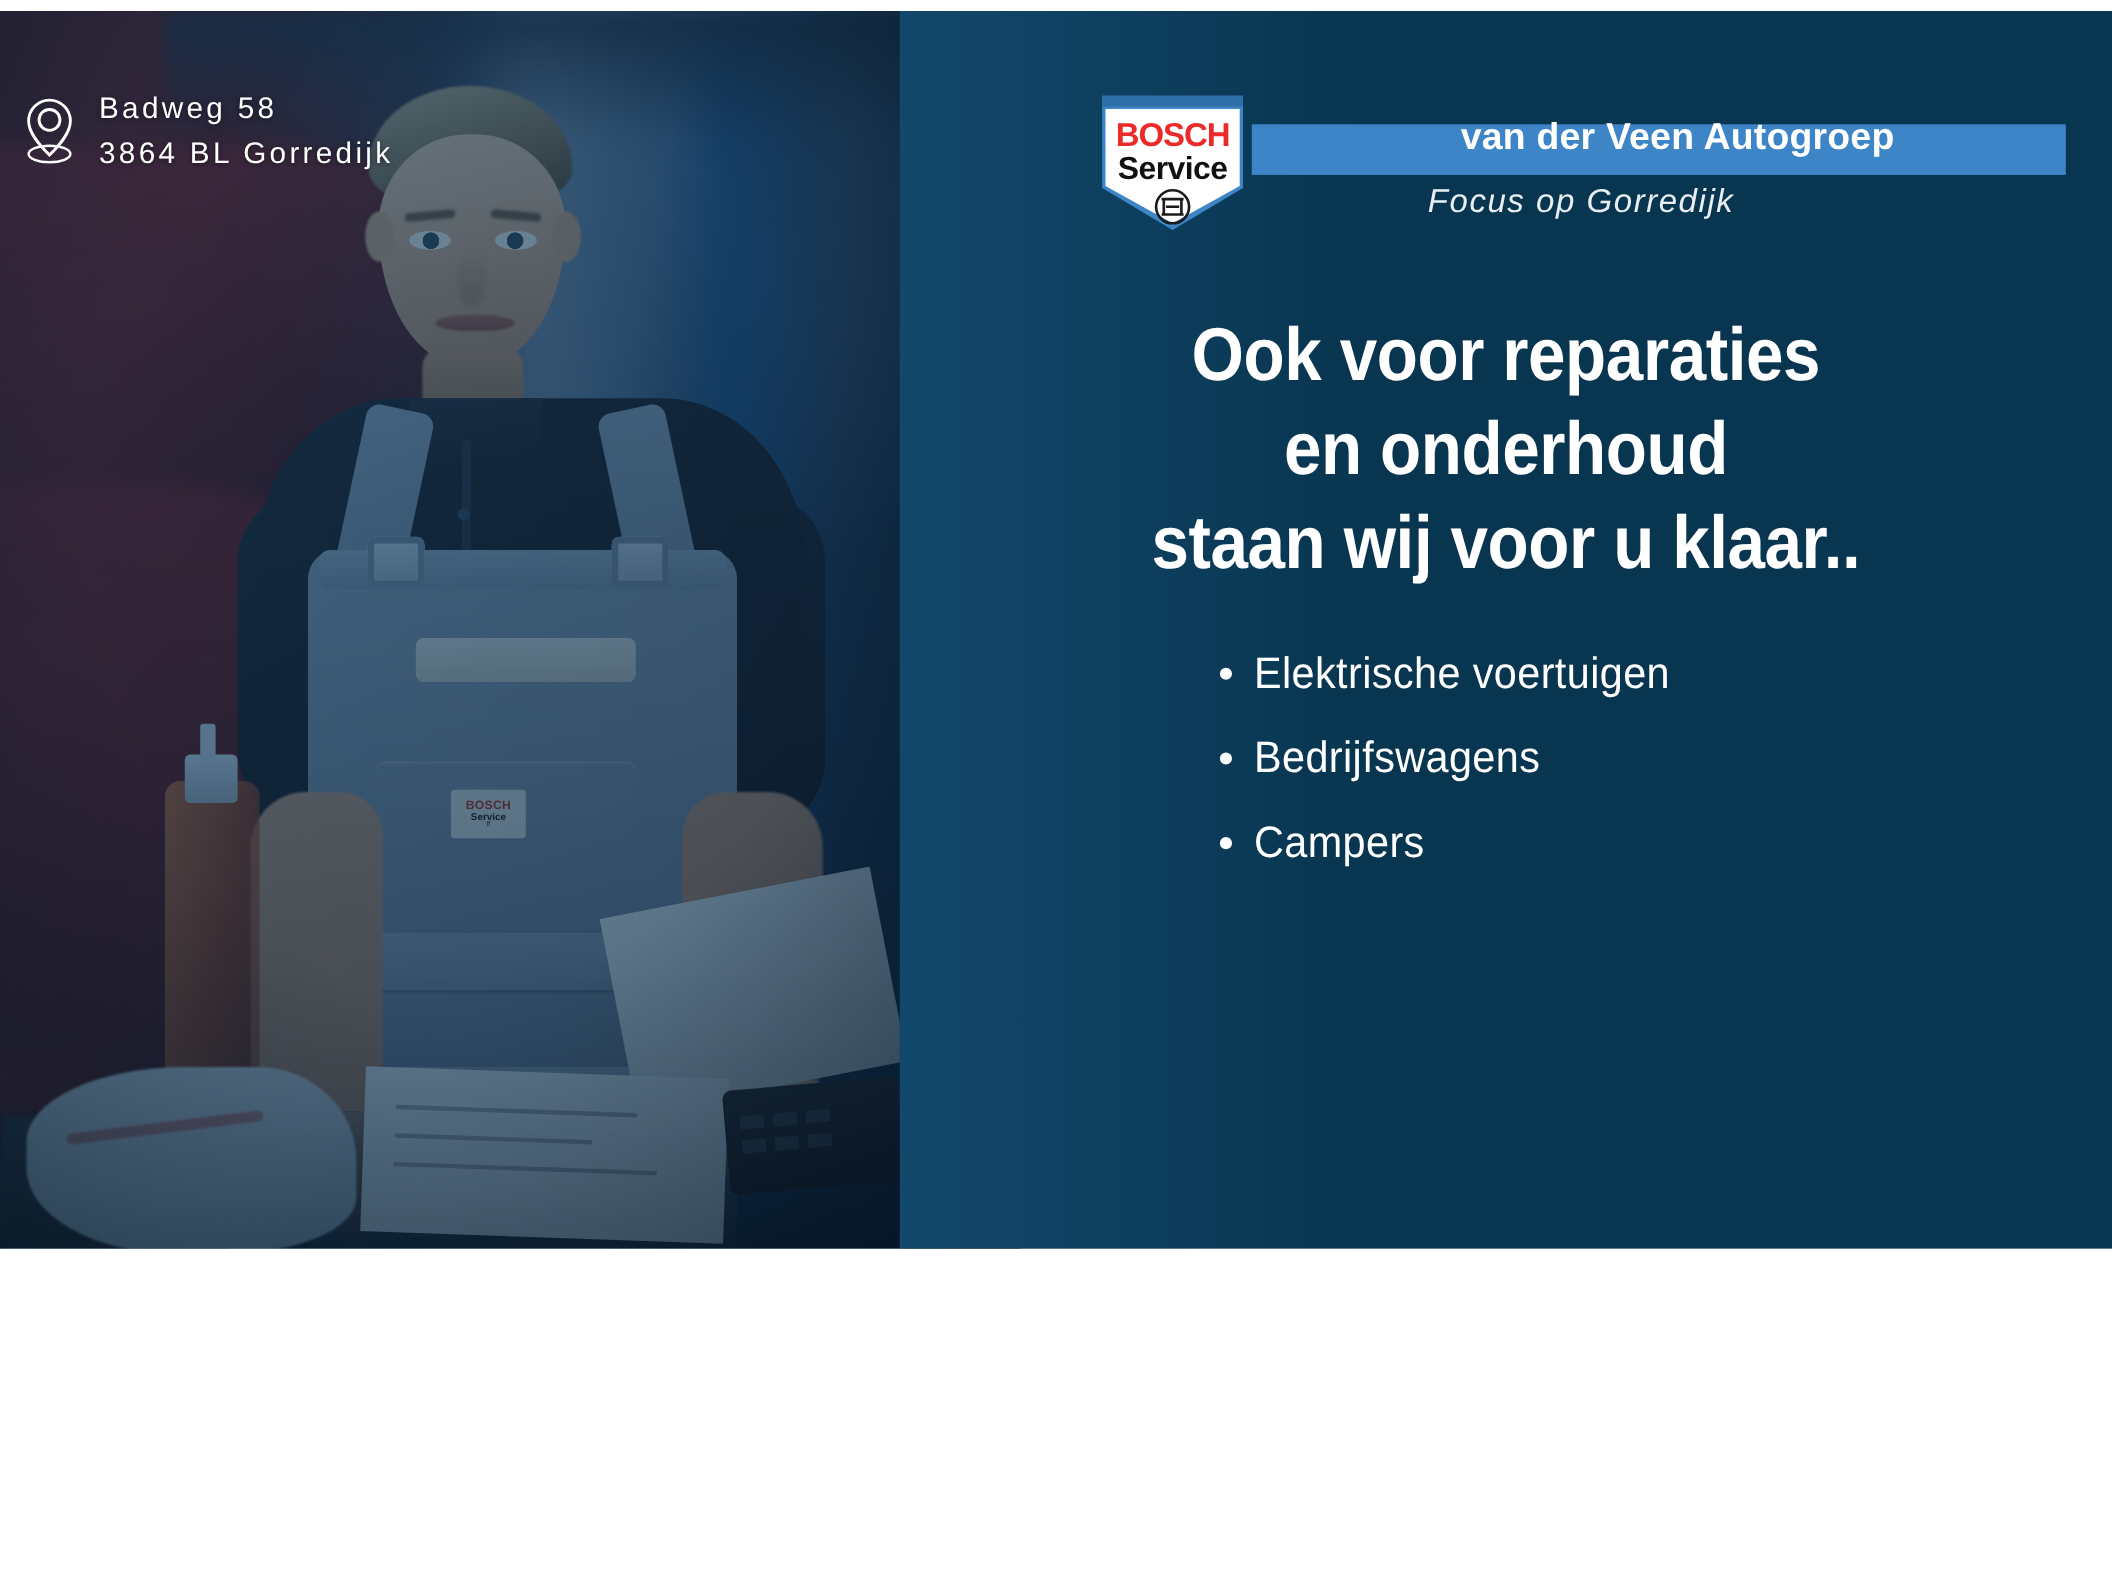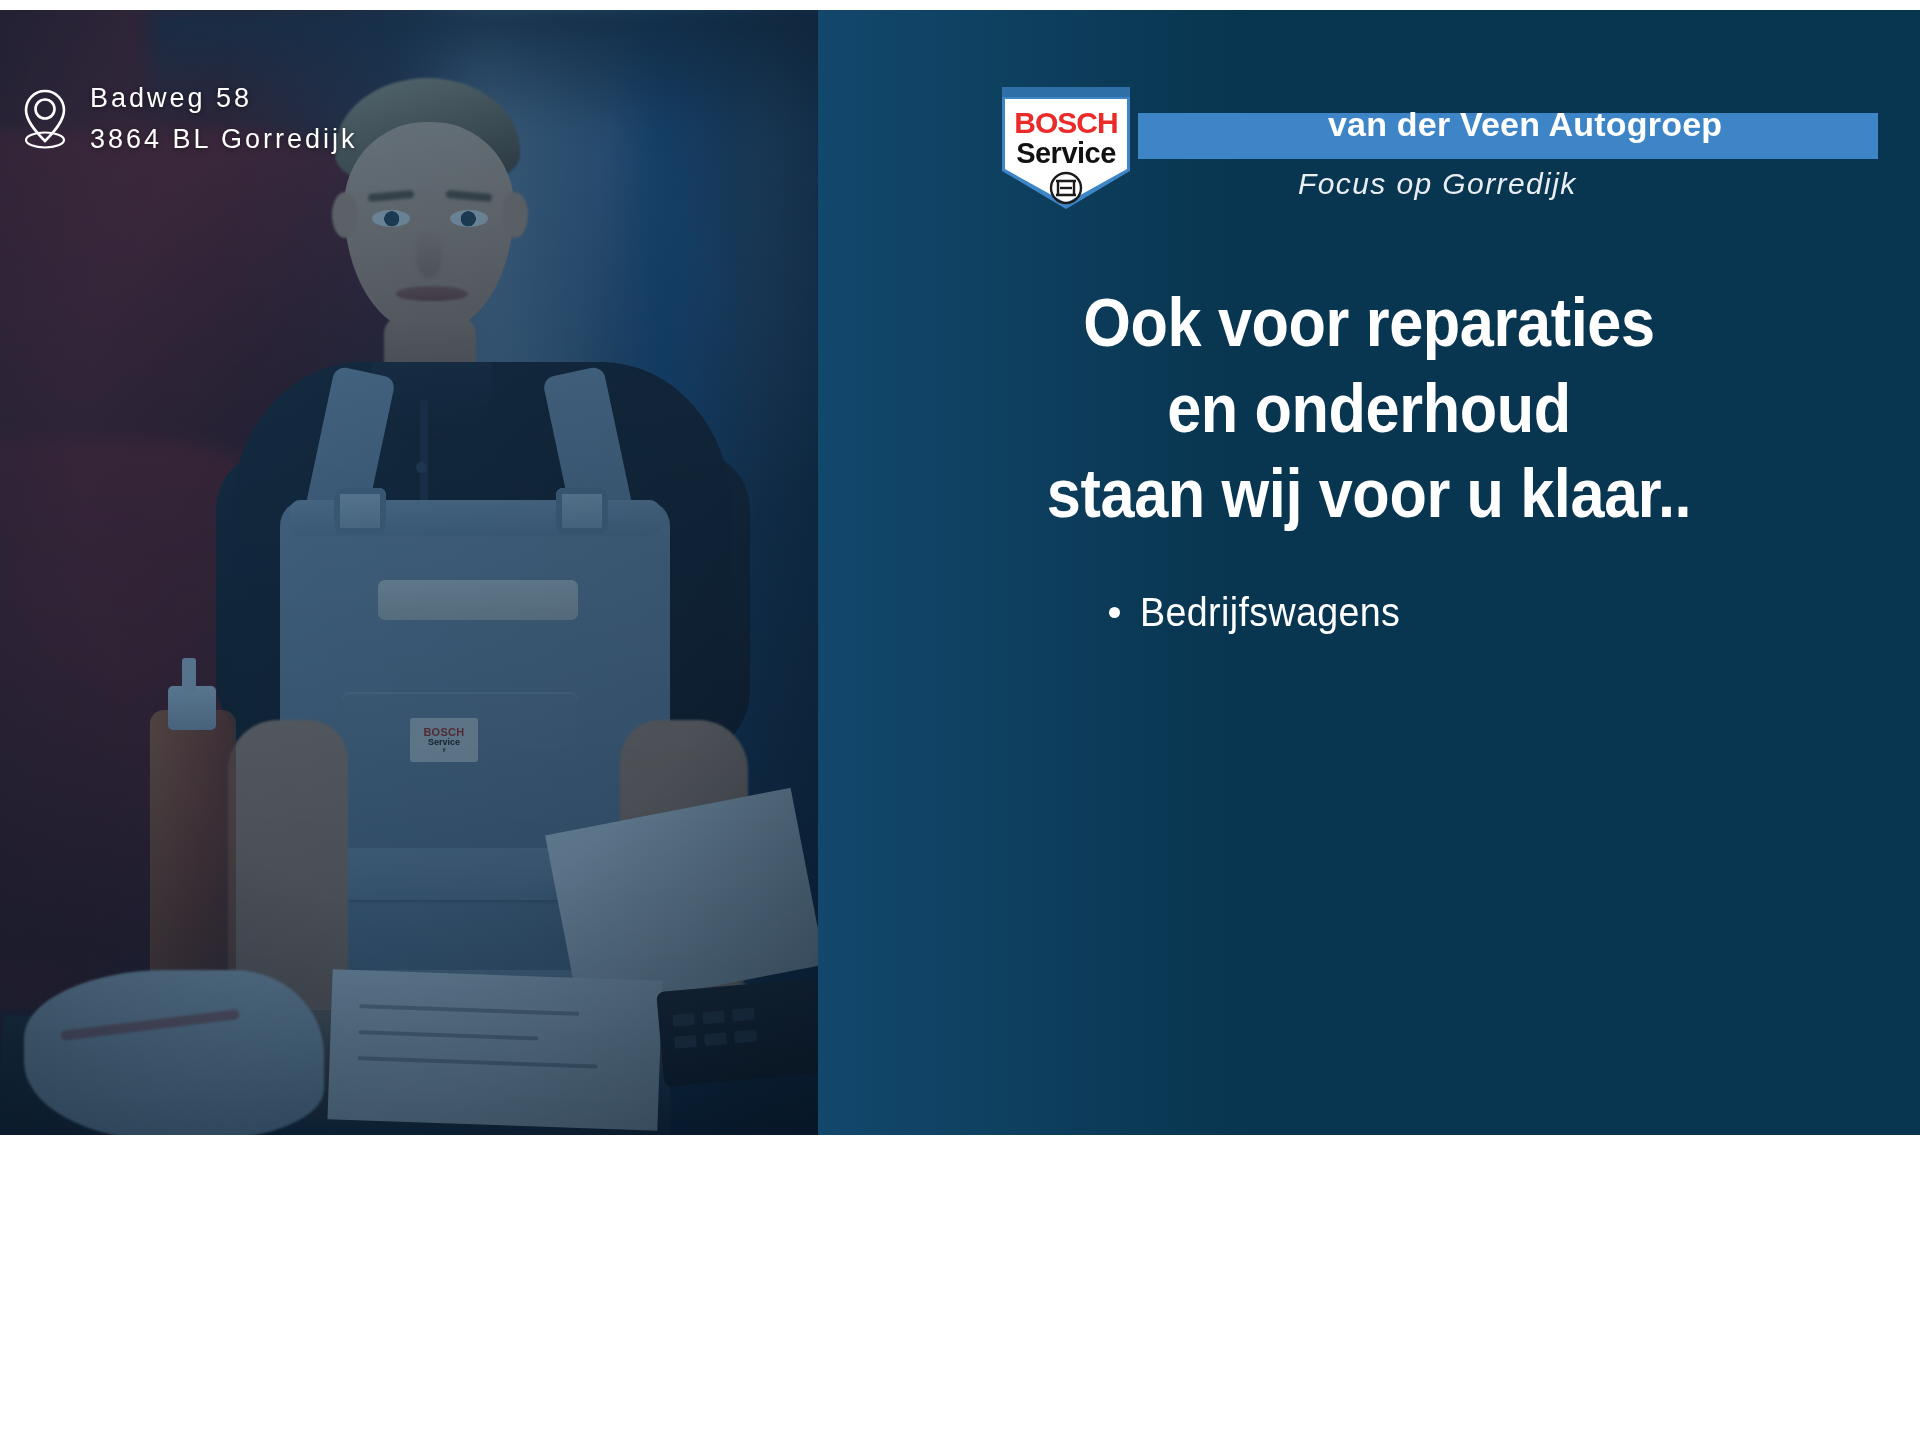--- a/index.html
+++ b/index.html
@@ -345,19 +345,27 @@
 
       <div id="headline">
         <span class="hl">Ook voor reparaties</span>
         <span class="hl">en onderhoud</span>
         <span class="hl">staan wij voor u klaar..</span>
       </div>
 
       <div id="bullet-list">
         <div class="bullet-row">
           <span class="bullet-dot"></span>
+          <span class="bullet-label">Elektrische voertuigen</span>
+        </div>
+        <div class="bullet-row">
+          <span class="bullet-dot"></span>
           <span class="bullet-label">Bedrijfswagens</span>
+        </div>
+        <div class="bullet-row">
+          <span class="bullet-dot"></span>
+          <span class="bullet-label">Campers</span>
         </div>
       </div>
     </div>
 
   </div>
 </div>
 
 </body></html>

